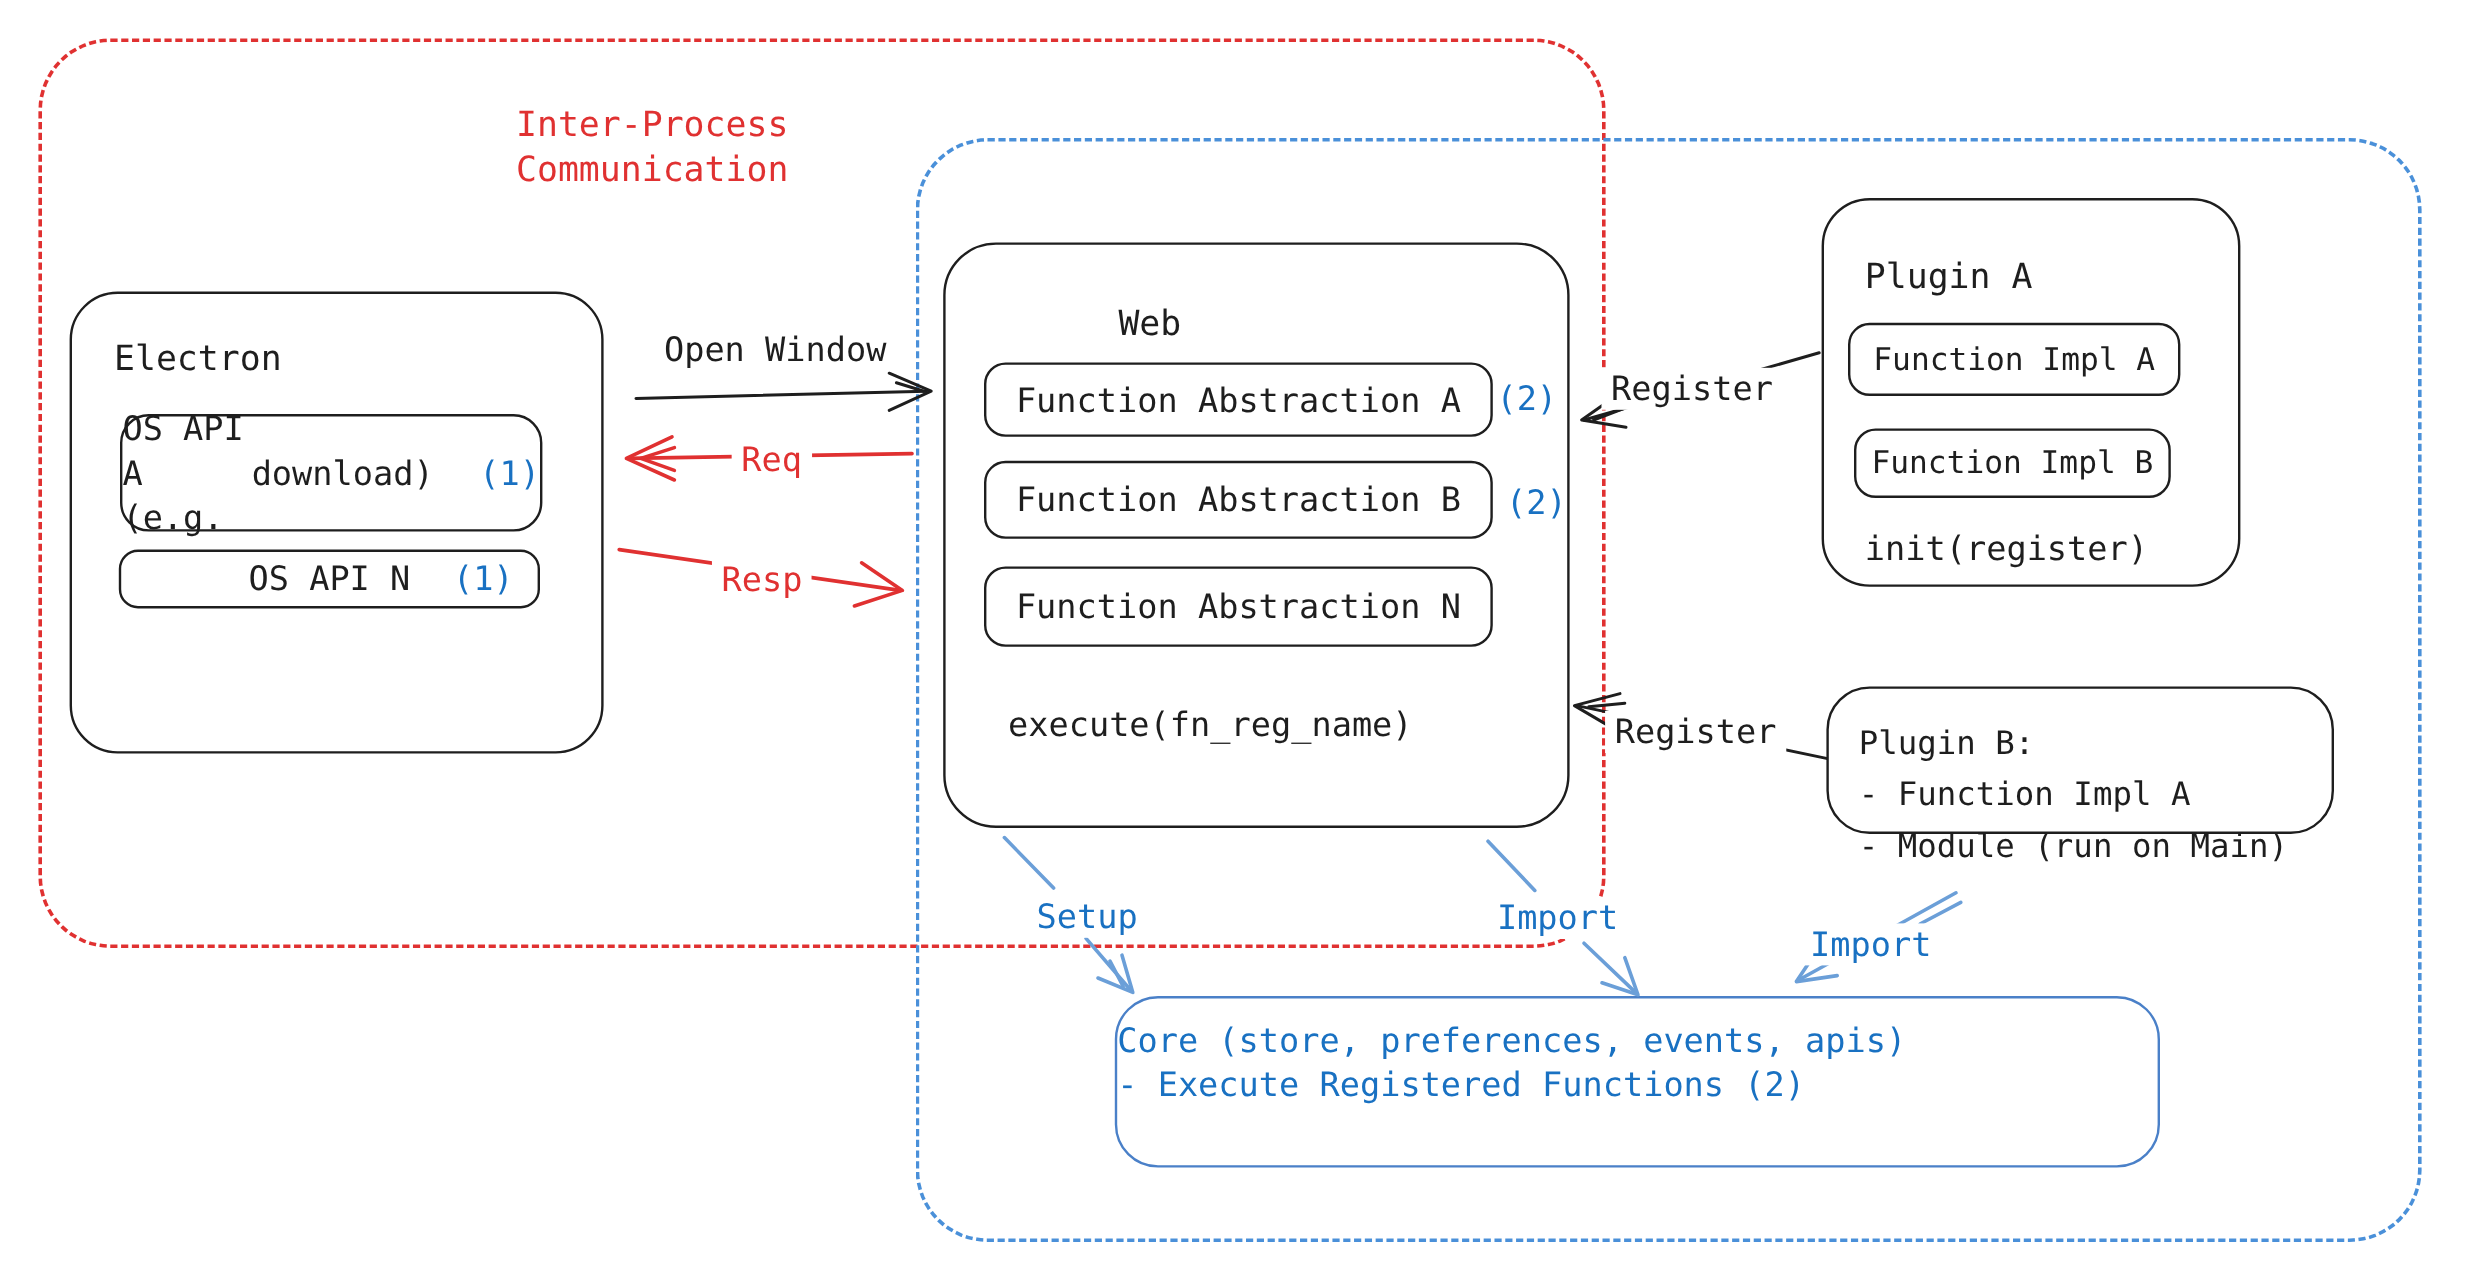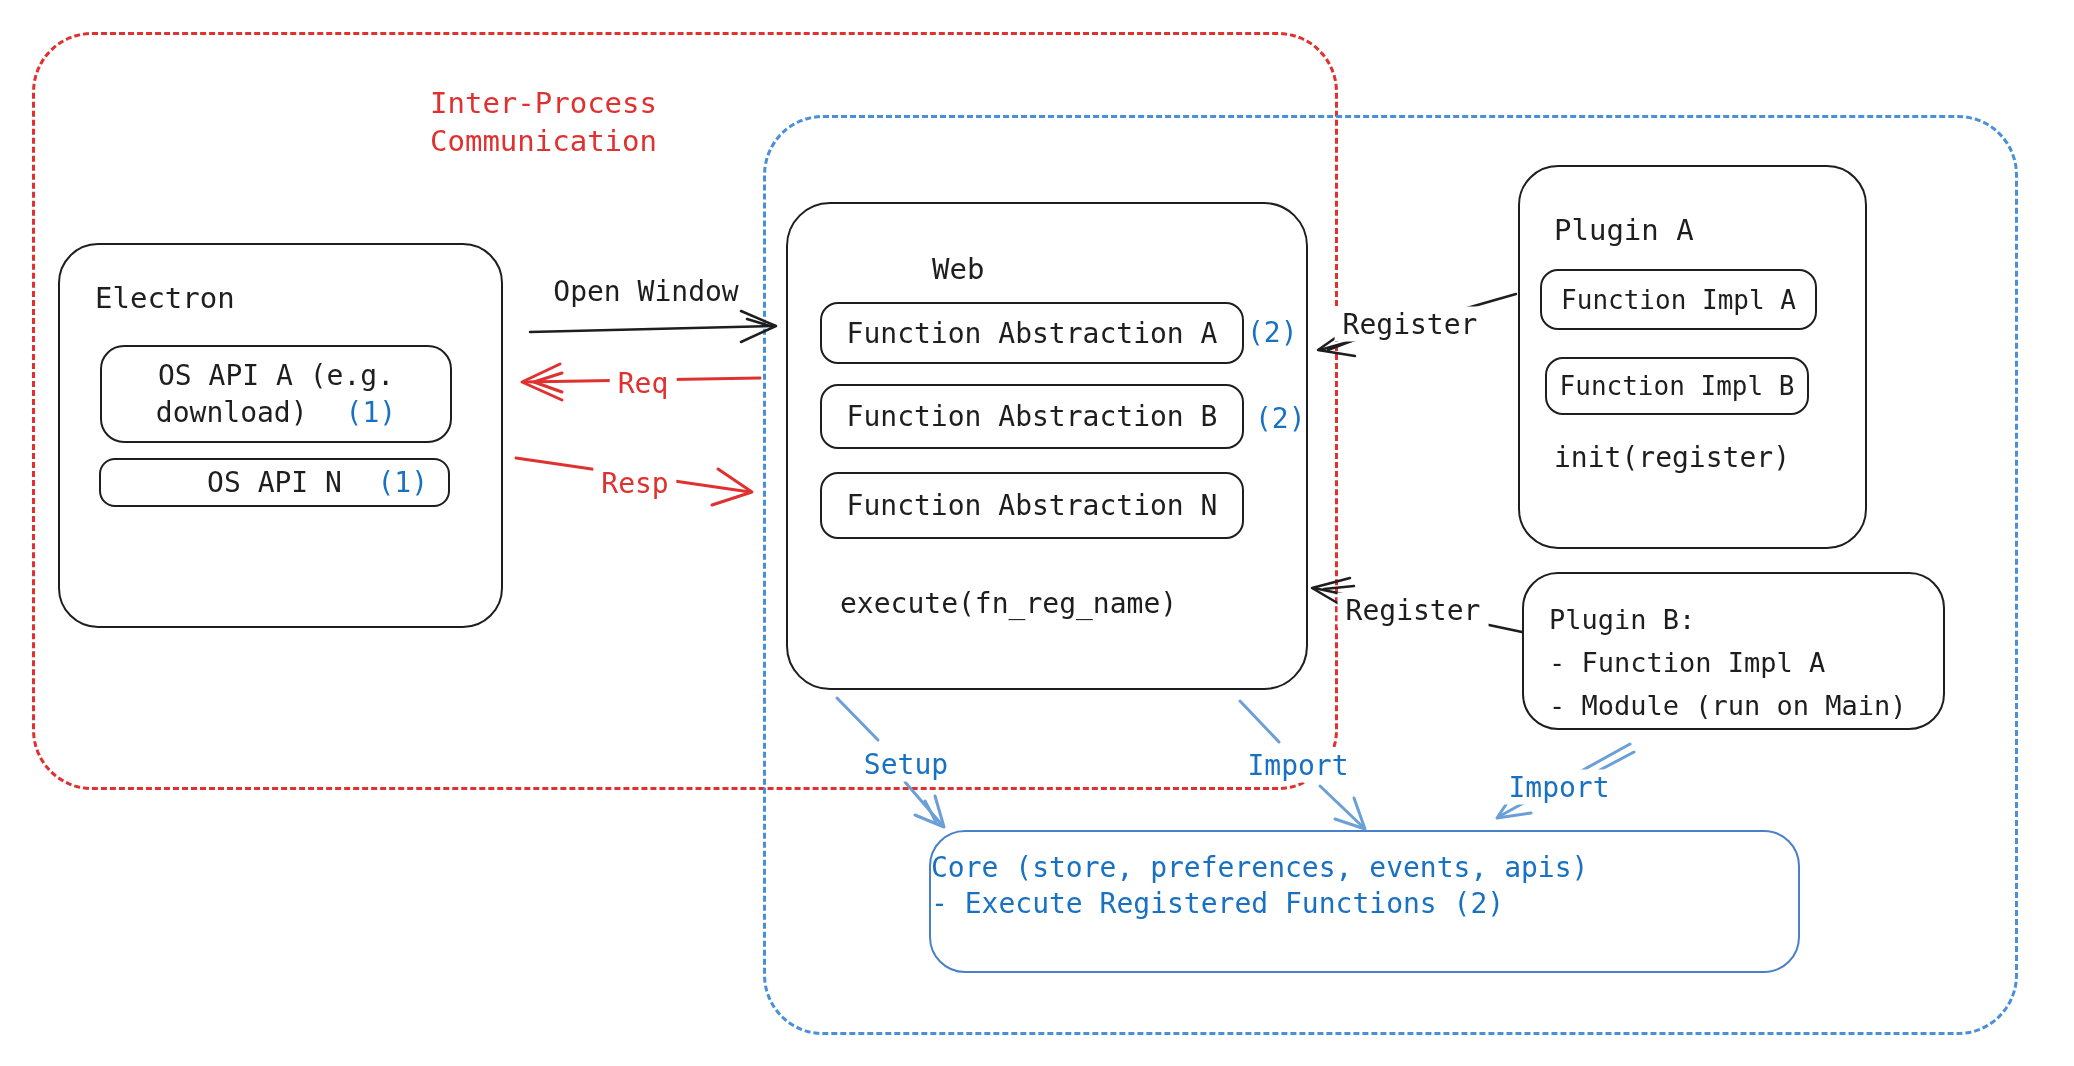--- a/index.html
+++ b/index.html
@@ -24,22 +24,22 @@
   .ipc-title { left: 430px; top: 84px; color: #e03131; }
   .render-title { left: 796px; top: 152px; color: #1971c2; }
 
   
   .node { position: absolute; border: 2.5px solid #1e1e1e; border-radius: 40px; background: #ffffff; }
   .subnode { position: absolute; border: 2px solid #1e1e1e; border-radius: 18px; background: #ffffff;
              display: flex; align-items: center; justify-content: center; font-size: 28px; }
 
   .electron-box { left: 58px; top: 243px; width: 445px; height: 385px; }
   .web-box { left: 786px; top: 202px; width: 522px; height: 488px; border-radius: 44px; }
-  .plugin-a-box { left: 1518px; top: 165px; width: 349px; height: 384px; text-align: right; }
-  .plugin-b-box { left: 1522px; top: 572px; width: 423px; height: 158px; border-radius: 36px; }
+  .plugin-a-box { left: 1518px; top: 165px; width: 349px; height: 324px; text-align: right; }
+  .plugin-b-box { left: 1522px; top: 572px; width: 423px; height: 123px; border-radius: 36px; }
   .core-box { left: 929px; top: 830px; width: 871px; height: 143px; border: 2.5px solid #4a80c8;
               border-radius: 36px; color: #1971c2; text-align: left; padding-top: 18px;
               font-size: 28px; line-height: 36px; }
 
   .node-title { position: absolute; font-size: 29px; white-space: pre; }
 
   .ref { color: #1971c2; font-size: 28px; white-space: pre; }
 
   
   .edge-label { position: absolute; transform: translate(-50%, -50%); background: #ffffff;
@@ -58,21 +58,21 @@
 
 <div id="canvas">
 
   <div class="group-box ipc-box"></div>
   <div class="group-title ipc-title"><span>Inter-Process</span><br><span>Communication</span></div>
 
   <div class="group-box render-box"></div>
 
   <div class="node electron-box">
     <div class="node-title" style="left:35px; top:36px;">Electron</div>
-    <div class="subnode" style="left:40px; top:100px; width:352px; height:98px; border-radius:24px; flex-direction:column; line-height:37px;">
+    <div class="subnode" style="left:40px; top:100px; width:352px; height:98px; border-radius:24px; flex-direction:row; line-height:37px;">
       <div>OS API A (e.g.</div>
       <div style="display:flex; align-items:center;">
         <span>download)</span>
         <span class="ref" style="margin-left:38px;">(1)</span>
       </div>
     </div>
     <div class="subnode" style="left:39px; top:213px; width:351px; height:49px; border-radius:16px;">
       <span>OS API N</span>
       <span class="ref" style="position:absolute; right:20px;">(1)</span>
     </div>

